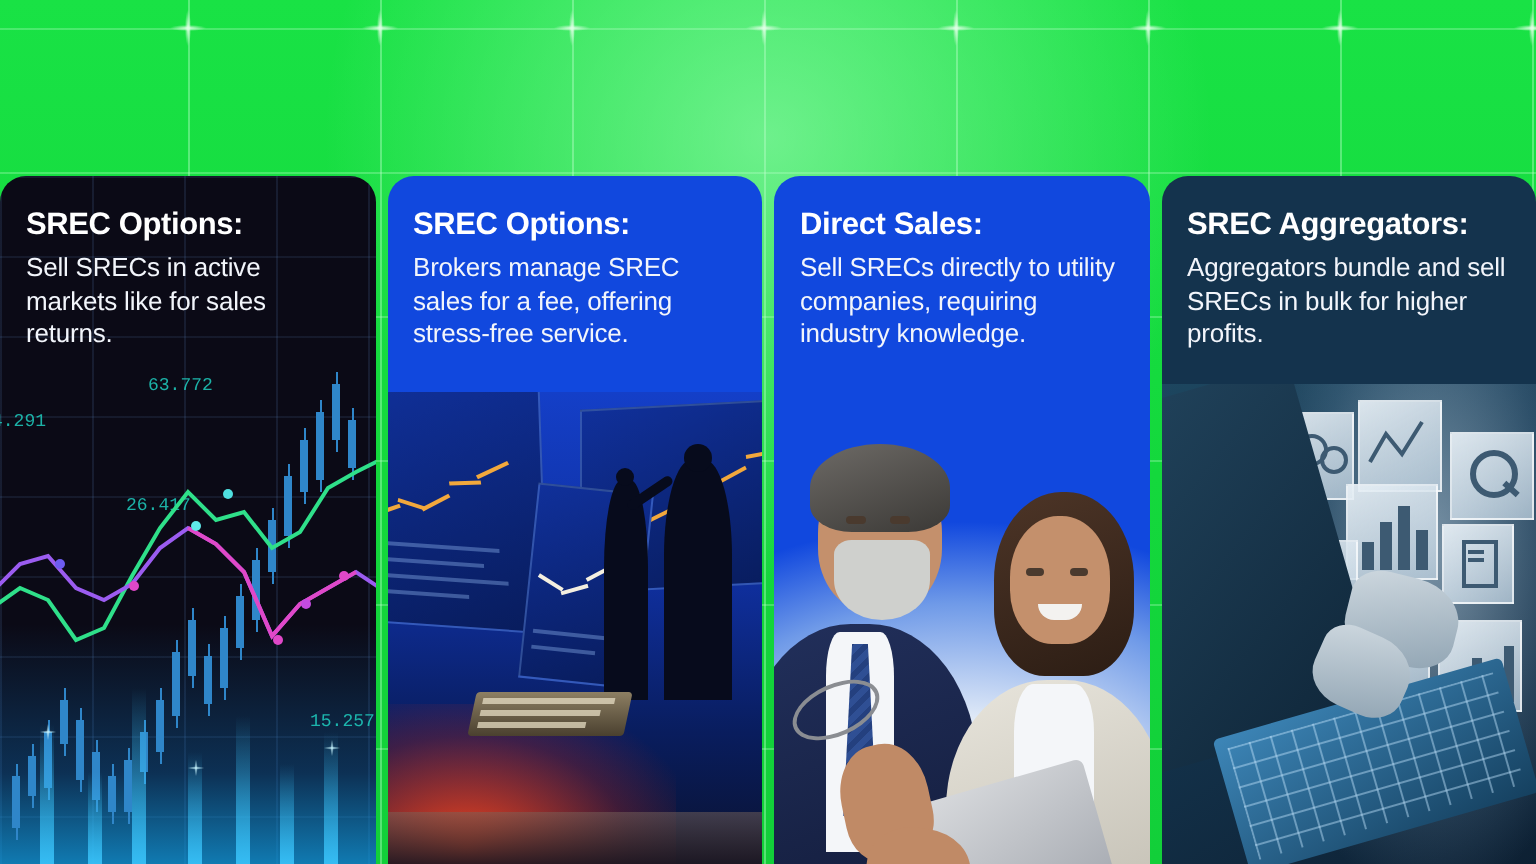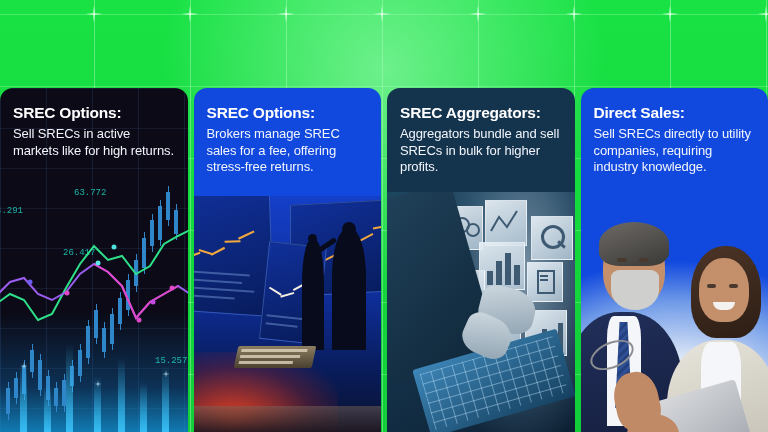--- a/index.html
+++ b/index.html
@@ -420,21 +420,21 @@
         <div class="dot" style="left:67px;  top:205px; background:#e048c8;"></div>
         <div class="dot" style="left:98px;  top:175px; background:#5fe8e8;"></div>
         <div class="dot" style="left:114px; top:159px; background:#4fe0e0;"></div>
         <div class="dot" style="left:139px; top:232px; background:#e048c8;"></div>
         <div class="dot" style="left:153px; top:214px; background:#c44be0;"></div>
         <div class="dot" style="left:172px; top:200px; background:#e048c8;"></div>
       </div>
 
       <div class="card-text">
         <h2 class="card-head">SREC Options:</h2>
-        <p class="card-body">Sell SRECs in active markets like for high returns.</p>
+        <p class="card-body">Sell SRECs in active markets like for sales returns.</p>
       </div>
     </div>
 
     <div class="card c2">
       <div class="card-art c2-art">
         <div class="c2-room"></div>
 
         <div class="c2-screen" style="left:96px; top:6px; width:108px; height:90px; transform:skewY(-3deg);">
           <div class="c2-line" style="left:4px;  top:58px; width:16px; transform:rotate(-18deg);"></div>
           <div class="c2-line" style="left:18px; top:52px; width:16px; transform:rotate(8deg);"></div>
@@ -474,81 +474,21 @@
         <div class="c2-kb" style="left:42px; top:150px; width:78px; height:22px;">
           <div class="c2-key" style="left:4px;  top:3px;  width:66px;"></div>
           <div class="c2-key" style="left:4px;  top:9px;  width:60px;"></div>
           <div class="c2-key" style="left:4px;  top:15px; width:54px;"></div>
         </div>
         <div style="position:absolute;left:0;right:0;bottom:0;height:26px;background:linear-gradient(180deg,rgba(120,100,90,0.5),rgba(30,24,34,0.9));"></div>
       </div>
 
       <div class="card-text">
         <h2 class="card-head">SREC Options:</h2>
-        <p class="card-body">Brokers manage SREC sales for a fee, offering stress-free returns.</p>
-      </div>
-    </div>
-
-    <div class="card c3">
-      <div class="card-art c3-art">
-        <div class="c3-bg"></div>
-        <div class="c3-haze"></div>
-
-        <div class="c3-panel" style="left:60px; top:14px; width:34px; height:42px;">
-          <div style="position:absolute;left:6px;top:10px;width:12px;height:12px;border:2px solid #3d5a72;border-radius:50%;"></div>
-          <div style="position:absolute;left:18px;top:16px;width:10px;height:10px;border:2px solid #3d5a72;border-radius:50%;"></div>
-        </div>
-        <div class="c3-panel" style="left:98px; top:8px; width:40px; height:44px;">
-          <svg width="40" height="44" viewBox="0 0 40 44">
-            <polyline points="5,30 13,16 21,26 31,10" fill="none" stroke="#3d5a72" stroke-width="2"></polyline>
-          </svg>
-        </div>
-        <div class="c3-panel" style="left:92px; top:50px; width:44px; height:46px;">
-          <div class="c3-bar" style="left:7px;  width:6px; height:14px;"></div>
-          <div class="c3-bar" style="left:16px; width:6px; height:24px;"></div>
-          <div class="c3-bar" style="left:25px; width:6px; height:32px;"></div>
-          <div class="c3-bar" style="left:34px; width:6px; height:20px;"></div>
-        </div>
-        <div class="c3-panel" style="left:144px; top:24px; width:40px; height:42px;">
-          <div style="position:absolute;left:9px;top:8px;width:18px;height:18px;border:3px solid #3d5a72;border-radius:50%;"></div>
-          <div style="position:absolute;left:25px;top:26px;width:9px;height:3px;background:#3d5a72;transform:rotate(42deg);"></div>
-        </div>
-        <div class="c3-panel" style="left:140px; top:70px; width:34px; height:38px;">
-          <div style="position:absolute;left:9px;top:7px;width:14px;height:20px;border:2px solid #3d5a72;"></div>
-          <div style="position:absolute;left:12px;top:12px;width:8px;height:1.5px;background:#3d5a72;"></div>
-          <div style="position:absolute;left:12px;top:16px;width:8px;height:1.5px;background:#3d5a72;"></div>
-        </div>
-        <div class="c3-panel" style="left:60px; top:78px; width:36px; height:38px;">
-          <div style="position:absolute;left:8px;top:12px;width:4px;height:4px;background:#3d5a72;border-radius:50%;"></div>
-          <div style="position:absolute;left:16px;top:16px;width:4px;height:4px;background:#3d5a72;border-radius:50%;"></div>
-          <div style="position:absolute;left:24px;top:10px;width:4px;height:4px;background:#3d5a72;border-radius:50%;"></div>
-          <div style="position:absolute;left:12px;top:22px;width:4px;height:4px;background:#3d5a72;border-radius:50%;"></div>
-        </div>
-        <div class="c3-panel" style="left:94px; top:110px; width:38px; height:42px;">
-          <span class="c3-ico" style="left:14px; top:12px; font-size:20px;">$</span>
-        </div>
-        <div class="c3-panel" style="left:138px; top:118px; width:40px; height:44px;">
-          <div class="c3-bar" style="left:8px;  width:5px; height:12px;"></div>
-          <div class="c3-bar" style="left:16px; width:5px; height:22px;"></div>
-          <div class="c3-bar" style="left:24px; width:5px; height:16px;"></div>
-          <div class="c3-bar" style="left:32px; width:5px; height:28px;"></div>
-        </div>
-
-        <div class="c3-lap" style="left:-30px; top:2px; width:120px; height:180px; transform:rotate(-16deg); border-radius:4px;"></div>
-        <div class="c3-kb" style="left:32px; top:156px; width:150px; height:70px; transform:rotate(-16deg); border-radius:3px;">
-          <div style="position:absolute;inset:6px;background-image:linear-gradient(to right, rgba(190,225,250,0.45) 1px, transparent 1px),linear-gradient(to bottom, rgba(190,225,250,0.45) 1px, transparent 1px);background-size:11px 10px;"></div>
-        </div>
-
-        <div class="c3-hand" style="left:92px; top:96px; width:56px; height:44px; transform:rotate(14deg);"></div>
-        <div class="c3-hand" style="left:76px; top:124px; width:48px; height:40px; transform:rotate(24deg);"></div>
-      </div>
-
-      <div class="card-text">
-        <h2 class="card-head">SREC Aggregators:</h2>
-        <p class="card-body">Aggregators bundle and sell SRECs in bulk for higher profits.</p>
+        <p class="card-body">Brokers manage SREC sales for a fee, offering stress-free service.</p>
       </div>
     </div>
 
     <div class="card c4">
       <div class="card-art c4-art">
         <div class="c4-bg"></div>
 
         <div class="c4-body c4-suit" style="left:-16px; top:120px; width:118px; height:160px;"></div>
         <div class="c4-body c4-shirt" style="left:26px; top:124px; width:34px; height:110px; border-radius:20% 20% 0 0;"></div>
         <div class="c4-tie" style="left:32px; top:130px; width:22px; height:86px;"></div>
@@ -572,14 +512,74 @@
         <div class="c4-hand2" style="left:34px; top:180px; width:44px; height:58px; transform:rotate(-12deg);"></div>
         <div class="c4-hand2" style="left:46px; top:222px; width:52px; height:44px; transform:rotate(8deg);"></div>
       </div>
 
       <div class="card-text">
         <h2 class="card-head">Direct Sales:</h2>
         <p class="card-body">Sell SRECs directly to utility companies, requiring industry knowledge.</p>
       </div>
     </div>
 
+    <div class="card c3">
+      <div class="card-art c3-art">
+        <div class="c3-bg"></div>
+        <div class="c3-haze"></div>
+
+        <div class="c3-panel" style="left:60px; top:14px; width:34px; height:42px;">
+          <div style="position:absolute;left:6px;top:10px;width:12px;height:12px;border:2px solid #3d5a72;border-radius:50%;"></div>
+          <div style="position:absolute;left:18px;top:16px;width:10px;height:10px;border:2px solid #3d5a72;border-radius:50%;"></div>
+        </div>
+        <div class="c3-panel" style="left:98px; top:8px; width:40px; height:44px;">
+          <svg width="40" height="44" viewBox="0 0 40 44">
+            <polyline points="5,30 13,16 21,26 31,10" fill="none" stroke="#3d5a72" stroke-width="2"></polyline>
+          </svg>
+        </div>
+        <div class="c3-panel" style="left:92px; top:50px; width:44px; height:46px;">
+          <div class="c3-bar" style="left:7px;  width:6px; height:14px;"></div>
+          <div class="c3-bar" style="left:16px; width:6px; height:24px;"></div>
+          <div class="c3-bar" style="left:25px; width:6px; height:32px;"></div>
+          <div class="c3-bar" style="left:34px; width:6px; height:20px;"></div>
+        </div>
+        <div class="c3-panel" style="left:144px; top:24px; width:40px; height:42px;">
+          <div style="position:absolute;left:9px;top:8px;width:18px;height:18px;border:3px solid #3d5a72;border-radius:50%;"></div>
+          <div style="position:absolute;left:25px;top:26px;width:9px;height:3px;background:#3d5a72;transform:rotate(42deg);"></div>
+        </div>
+        <div class="c3-panel" style="left:140px; top:70px; width:34px; height:38px;">
+          <div style="position:absolute;left:9px;top:7px;width:14px;height:20px;border:2px solid #3d5a72;"></div>
+          <div style="position:absolute;left:12px;top:12px;width:8px;height:1.5px;background:#3d5a72;"></div>
+          <div style="position:absolute;left:12px;top:16px;width:8px;height:1.5px;background:#3d5a72;"></div>
+        </div>
+        <div class="c3-panel" style="left:60px; top:78px; width:36px; height:38px;">
+          <div style="position:absolute;left:8px;top:12px;width:4px;height:4px;background:#3d5a72;border-radius:50%;"></div>
+          <div style="position:absolute;left:16px;top:16px;width:4px;height:4px;background:#3d5a72;border-radius:50%;"></div>
+          <div style="position:absolute;left:24px;top:10px;width:4px;height:4px;background:#3d5a72;border-radius:50%;"></div>
+          <div style="position:absolute;left:12px;top:22px;width:4px;height:4px;background:#3d5a72;border-radius:50%;"></div>
+        </div>
+        <div class="c3-panel" style="left:94px; top:110px; width:38px; height:42px;">
+          <span class="c3-ico" style="left:14px; top:12px; font-size:20px;">$</span>
+        </div>
+        <div class="c3-panel" style="left:138px; top:118px; width:40px; height:44px;">
+          <div class="c3-bar" style="left:8px;  width:5px; height:12px;"></div>
+          <div class="c3-bar" style="left:16px; width:5px; height:22px;"></div>
+          <div class="c3-bar" style="left:24px; width:5px; height:16px;"></div>
+          <div class="c3-bar" style="left:32px; width:5px; height:28px;"></div>
+        </div>
+
+        <div class="c3-lap" style="left:-30px; top:2px; width:120px; height:180px; transform:rotate(-16deg); border-radius:4px;"></div>
+        <div class="c3-kb" style="left:32px; top:156px; width:150px; height:70px; transform:rotate(-16deg); border-radius:3px;">
+          <div style="position:absolute;inset:6px;background-image:linear-gradient(to right, rgba(190,225,250,0.45) 1px, transparent 1px),linear-gradient(to bottom, rgba(190,225,250,0.45) 1px, transparent 1px);background-size:11px 10px;"></div>
+        </div>
+
+        <div class="c3-hand" style="left:92px; top:96px; width:56px; height:44px; transform:rotate(14deg);"></div>
+        <div class="c3-hand" style="left:76px; top:124px; width:48px; height:40px; transform:rotate(24deg);"></div>
+      </div>
+
+      <div class="card-text">
+        <h2 class="card-head">SREC Aggregators:</h2>
+        <p class="card-body">Aggregators bundle and sell SRECs in bulk for higher profits.</p>
+      </div>
+    </div>
+
   </div>
 </div>
 
 </body></html>

